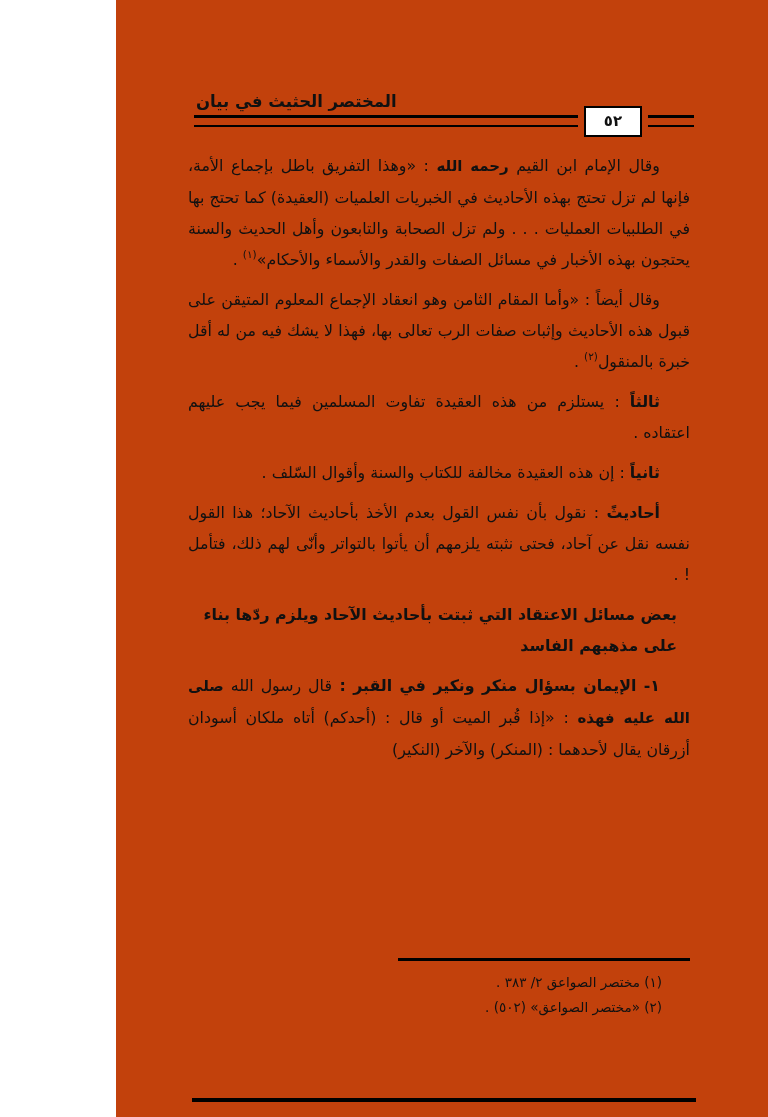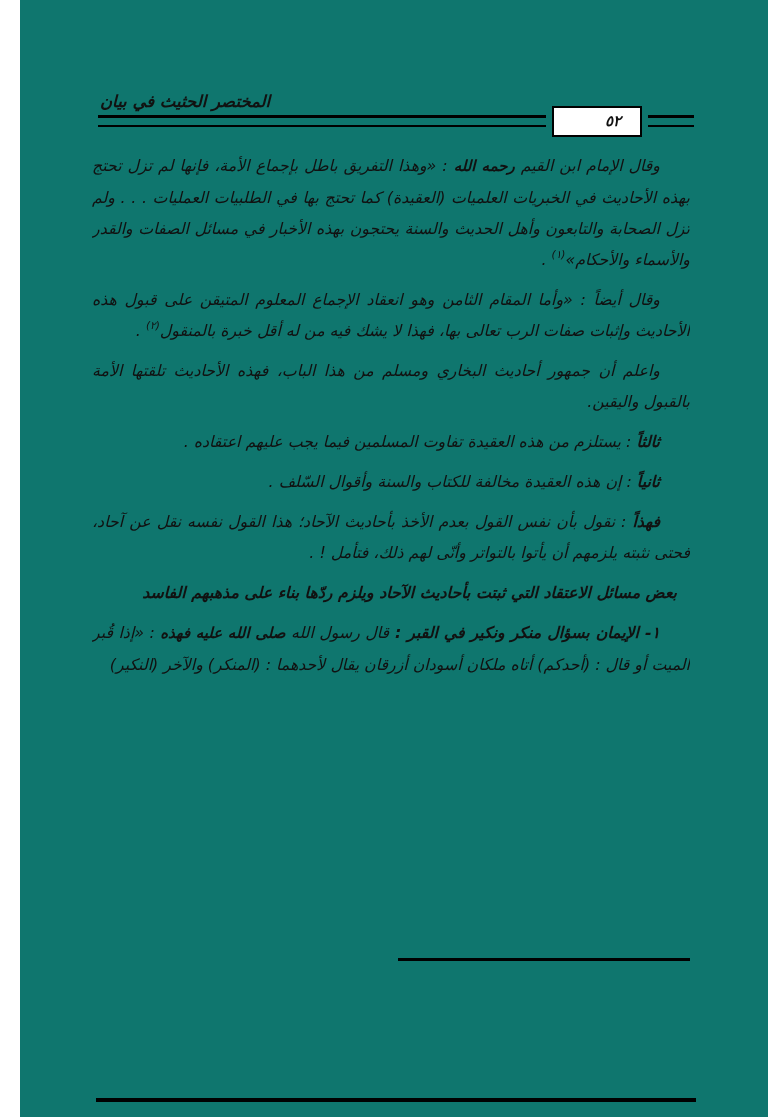--- a/index.html
+++ b/index.html
@@ -1,25 +1,24 @@
 <!DOCTYPE html>
 <html lang="ar" dir="rtl"><head>
 <meta charset="utf-8">
 <style>
   html, body { margin: 0; padding: 0; background: #ffffff; }
   .page {
     position: relative;
-    width: 748px;
+    width: 652px;
     height: 1117px;
-    background: #0f766e;
+    background: #c2410c;
     color: #111;
     font-family: "DejaVu Sans", sans-serif;
     direction: rtl;
     overflow: hidden;
-    font-style: italic;
   }
   
   .header { position: relative; height: 146px; }
   .header-title {
     position: absolute;
     left: 80px;
     top: 92px;
     font-size: 16.5px;
     font-weight: bold;
     white-space: nowrap;
@@ -46,21 +45,20 @@
     height: 27px;
     border: 2px solid #000;
     margin: 0 6px;
     display: flex;
     align-items: center;
     justify-content: center;
     font-size: 15px;
     font-weight: bold;
     direction: rtl;
     background: #fff;
-    padding-left: 32px;
   }
   
   .body {
     margin: 4px 78px 0 72px;
     height: 806px;
     overflow: hidden;
     font-size: 15.8px;
     line-height: 31px;
     text-align: justify;
   }
@@ -97,27 +95,30 @@
       <div class="page-number-box">
         <span>٥٢</span>
       </div>
       <div class="double-rule short"></div>
     </div>
   </div>
 
   <div class="body" id="body-paragraphs">
       <div class="para"><span>وقال الإمام ابن القيم </span><span class="honorific">رحمه الله</span><span> : «وهذا التفريق باطل بإجماع الأمة، فإنها لم تزل تحتج بهذه الأحاديث في الخبريات العلميات (العقيدة) كما تحتج بها في الطلبيات العمليات . . . ولم تزل الصحابة والتابعون وأهل الحديث والسنة يحتجون بهذه الأخبار في مسائل الصفات والقدر والأسماء والأحكام»</span><span class="sup">(١)</span><span> .</span></div>
       <div class="para"><span>وقال أيضاً : «وأما المقام الثامن وهو انعقاد الإجماع المعلوم المتيقن على قبول هذه الأحاديث وإثبات صفات الرب تعالى بها، فهذا لا يشك فيه من له أقل خبرة بالمنقول</span><span class="sup">(٢)</span><span> .</span></div>
-      <div class="para"><span>واعلم أن جمهور أحاديث البخاري ومسلم من هذا الباب، فهذه الأحاديث تلقتها الأمة بالقبول واليقين.</span></div>
       <div class="para"><span class="b">ثالثاً</span><span> : يستلزم من هذه العقيدة تفاوت المسلمين فيما يجب عليهم اعتقاده .</span></div>
       <div class="para"><span class="b">ثانياً</span><span> : إن هذه العقيدة مخالفة للكتاب والسنة وأقوال السّلف .</span></div>
-      <div class="para"><span class="b">فهذاً</span><span> : نقول بأن نفس القول بعدم الأخذ بأحاديث الآحاد؛ هذا القول نفسه نقل عن آحاد، فحتى نثبته يلزمهم أن يأتوا بالتواتر وأنّى لهم ذلك، فتأمل ! .</span></div>
+      <div class="para"><span class="b">أحاديثً</span><span> : نقول بأن نفس القول بعدم الأخذ بأحاديث الآحاد؛ هذا القول نفسه نقل عن آحاد، فحتى نثبته يلزمهم أن يأتوا بالتواتر وأنّى لهم ذلك، فتأمل ! .</span></div>
       <div class="h-right"><span class="b">بعض مسائل الاعتقاد التي ثبتت بأحاديث الآحاد ويلزم ردّها بناء على مذهبهم الفاسد</span></div>
       <div class="para"><span class="b">١- الإيمان بسؤال منكر ونكير في القبر : </span><span>قال رسول الله </span><span class="honorific">صلى الله عليه فهذه</span><span> : «إذا قُبر الميت أو قال : (أحدكم) أتاه ملكان أسودان أزرقان يقال لأحدهما : (المنكر) والآخر (النكير)</span></div>
     </div>
 
   <div class="footnotes">
     <div class="footnote-rule"></div>
+    <div class="footnote-list" id="footnote-list">
+        <div class="footnote">(١) مختصر الصواعق ٢/ ٣٨٣ .</div>
+        <div class="footnote">(٢) «مختصر الصواعق» (٥٠٢) .</div>
+      </div>
   </div>
 
   <div class="bottom-rule"></div>
 
 </div>
 
 </body></html>

